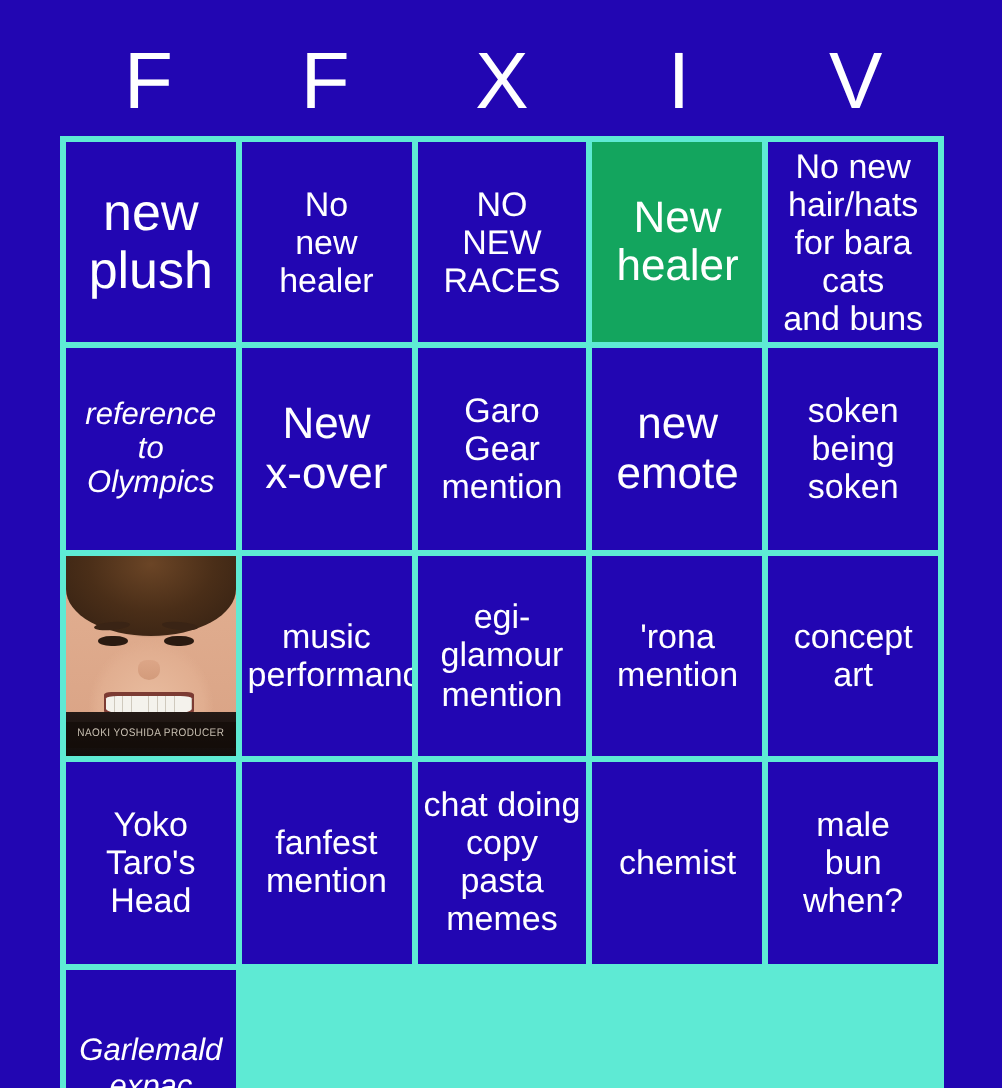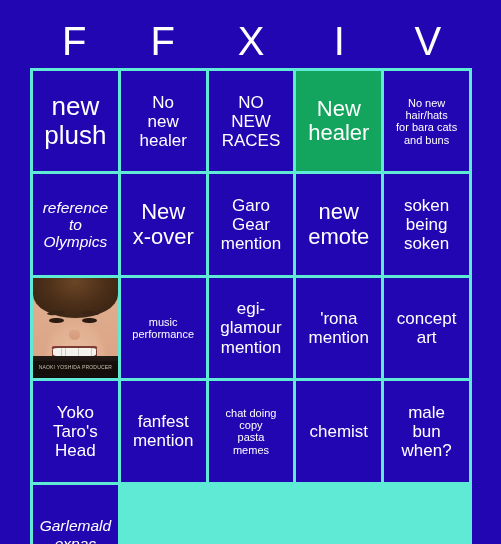--- a/index.html
+++ b/index.html
@@ -75,21 +75,21 @@
   .cell .txt {
     display: block;
     width: 100%;
     white-space: pre-line;
   }
   
   .fs-xl .txt { font-size: 26px; }
   .fs-lg .txt { font-size: 22px; }
   .fs-md .txt { font-size: 17px; text-align: center; }
   .fs-sm .txt { font-size: 15.5px; font-style: italic; }
-  .fs-xs .txt { font-size: 11px; }
+  .fs-xs .txt { font-size: 17px; }
 
   
   .cell.photo {
     position: relative;
     padding: 0;
     background: #2206b2;
   }
   .photo-art {
     position: absolute;
     inset: 0;

